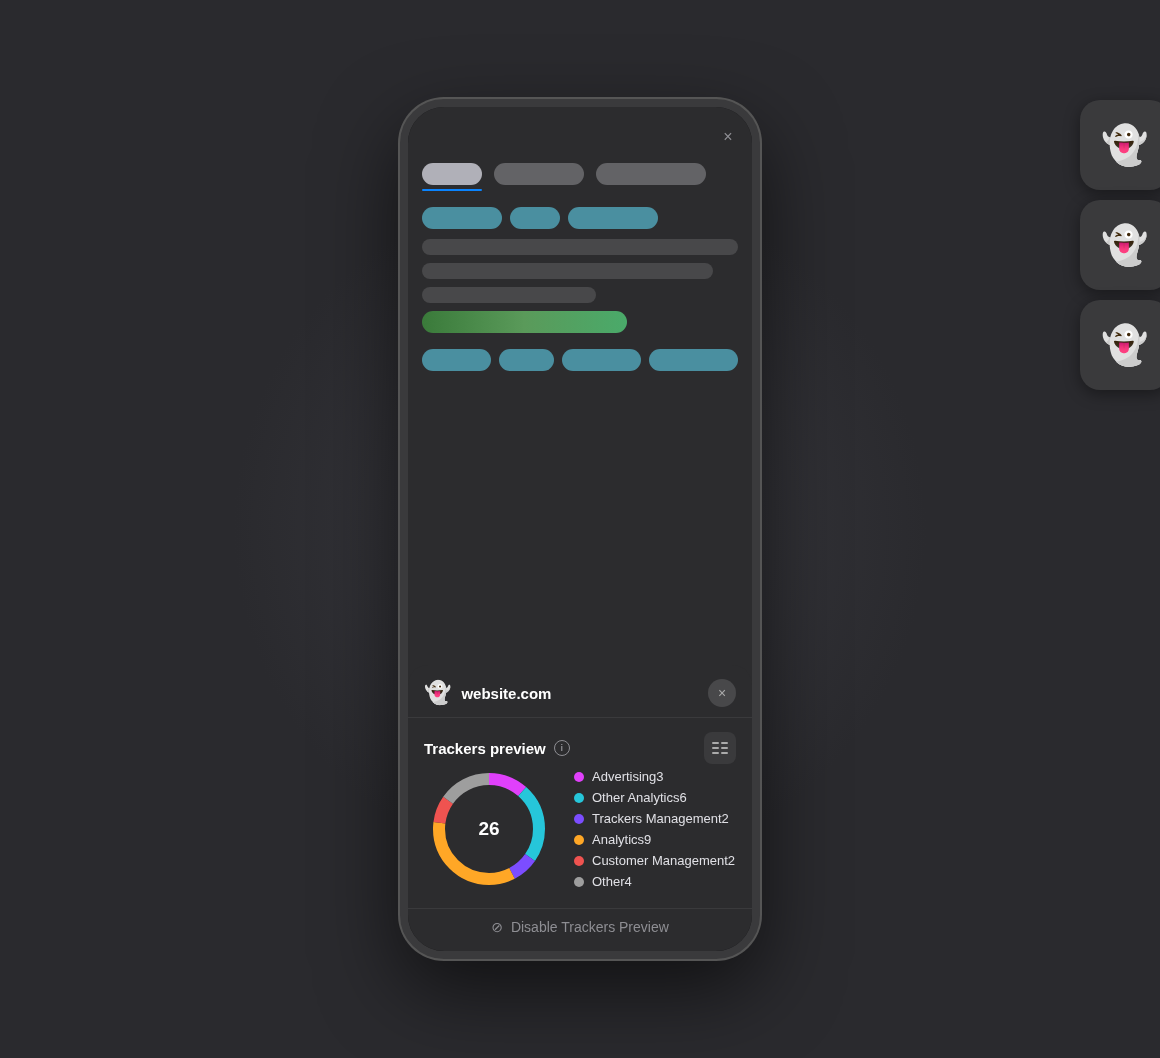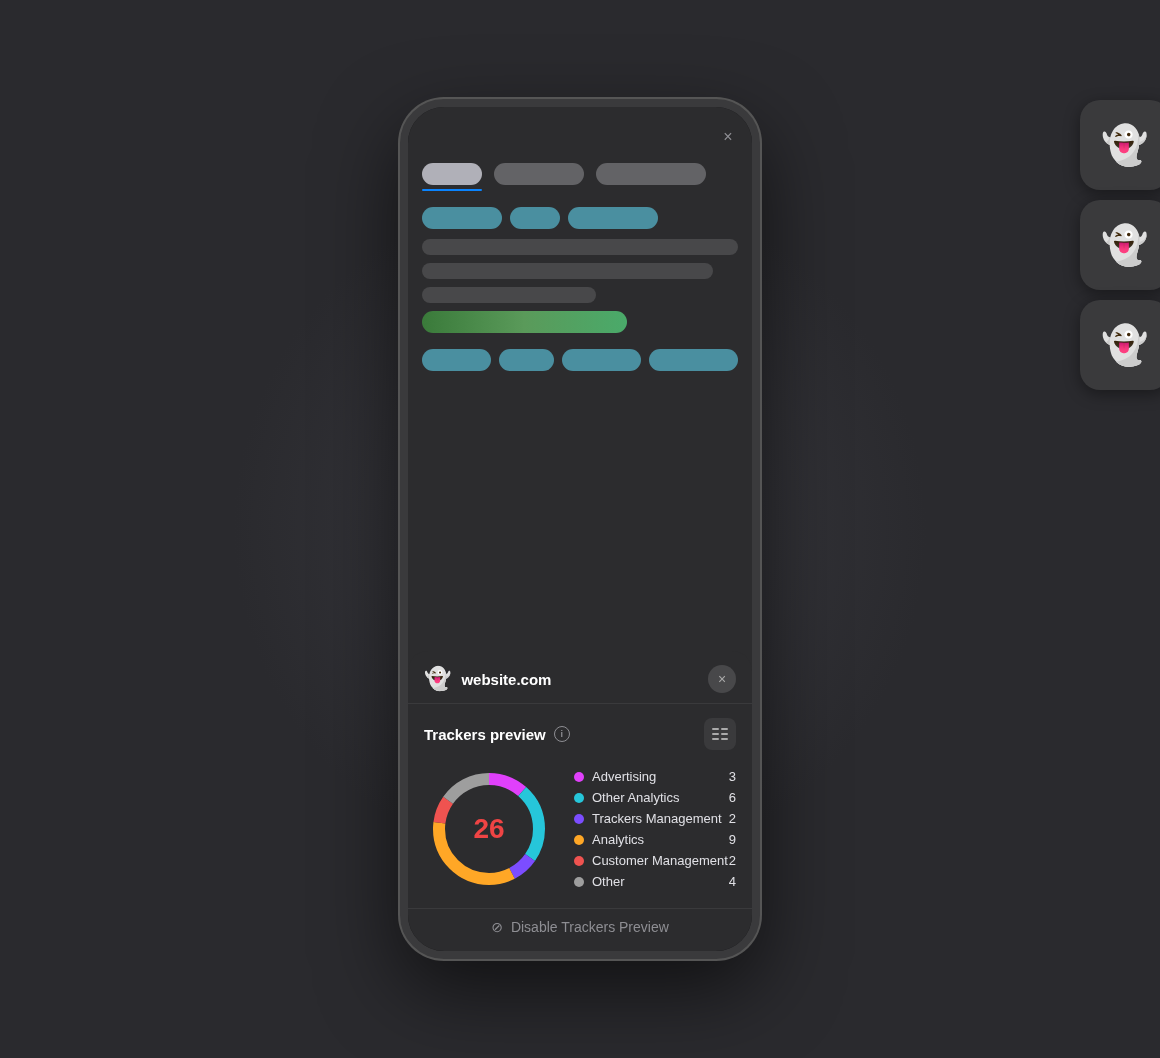--- a/index.html
+++ b/index.html
@@ -198,21 +198,20 @@
     }
 
     
     .trackers-preview {
       padding: 14px 16px;
     }
     .trackers-header {
       display: flex;
       align-items: center;
       justify-content: space-between;
-      margin-bottom: 14px;
     }
     .trackers-title-row {
       display: flex;
       align-items: center;
       gap: 8px;
     }
     .trackers-title {
       font-size: 15px;
       font-weight: 700;
       color: #ffffff;
@@ -260,36 +259,36 @@
       transform: rotate(-90deg);
     }
     .donut-center {
       position: absolute;
       top: 50%;
       left: 50%;
       transform: translate(-50%, -50%);
       text-align: center;
     }
     .donut-number {
-      font-size: 28px;
+      font-size: 19px;
       font-weight: 700;
-      color: #ef4444;
+      color: #ffffff;
     }
 
     
     .legend-list {
       flex: 1;
       display: flex;
       flex-direction: column;
       gap: 6px;
     }
     .legend-item {
       display: flex;
       align-items: center;
-      justify-content: space-between;
+      justify-content: flex-start;
     }
     .legend-left {
       display: flex;
       align-items: center;
       gap: 8px;
     }
     .legend-dot {
       width: 10px;
       height: 10px;
       border-radius: 50%;

